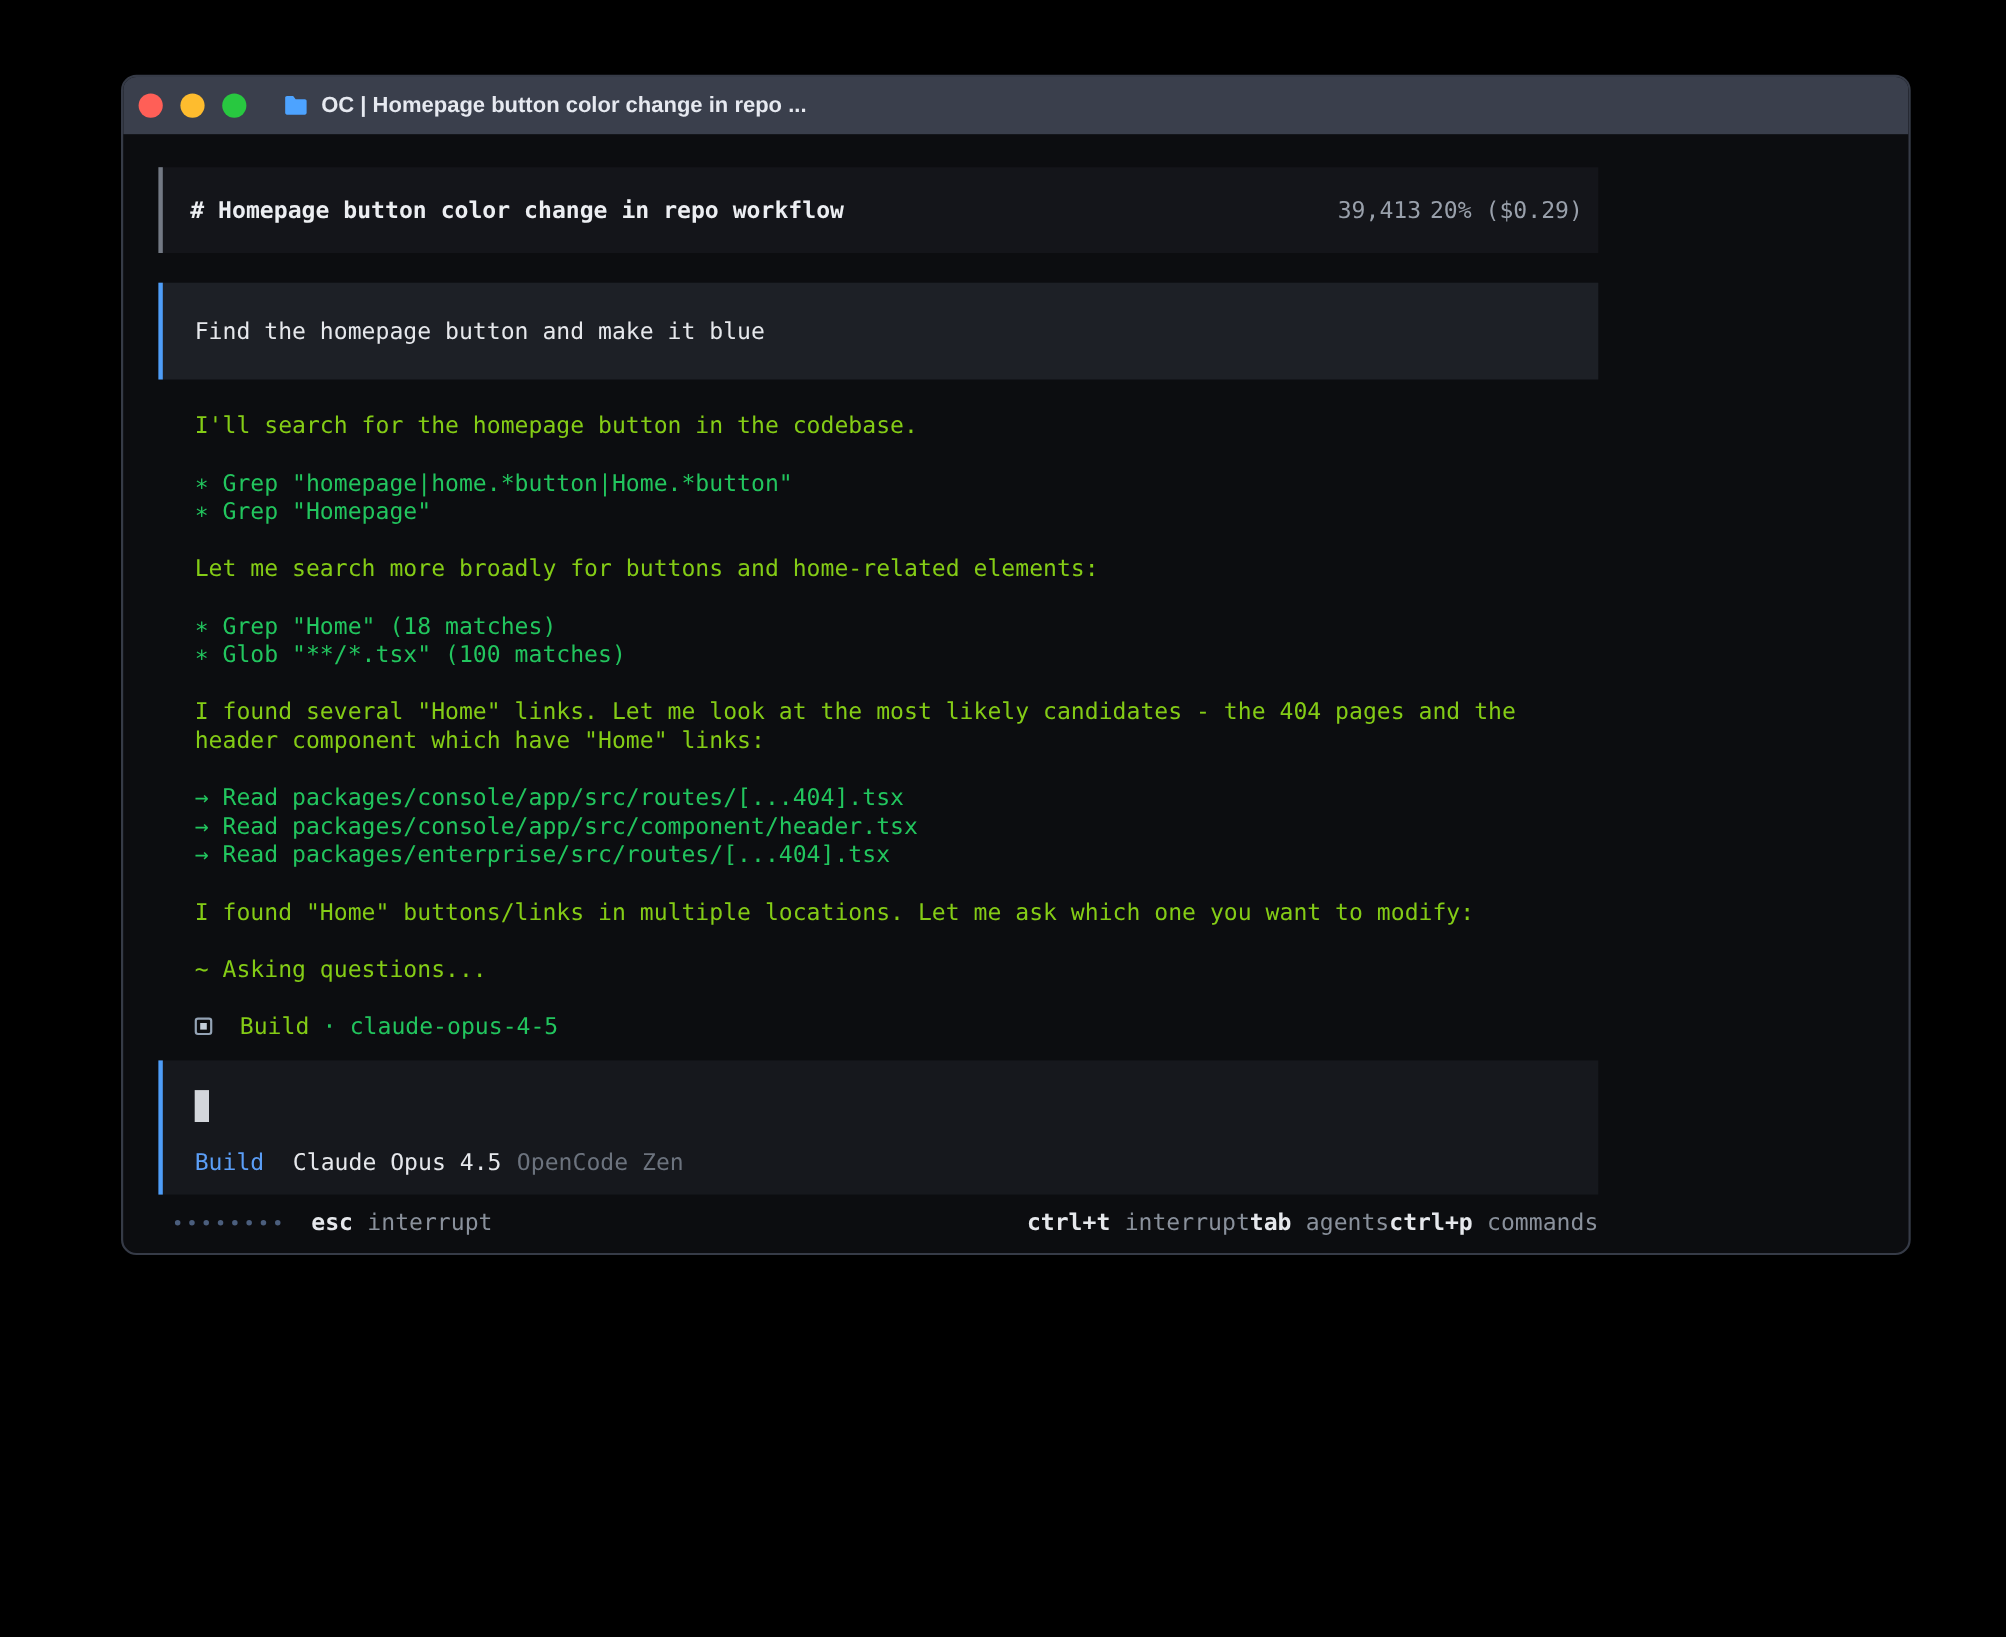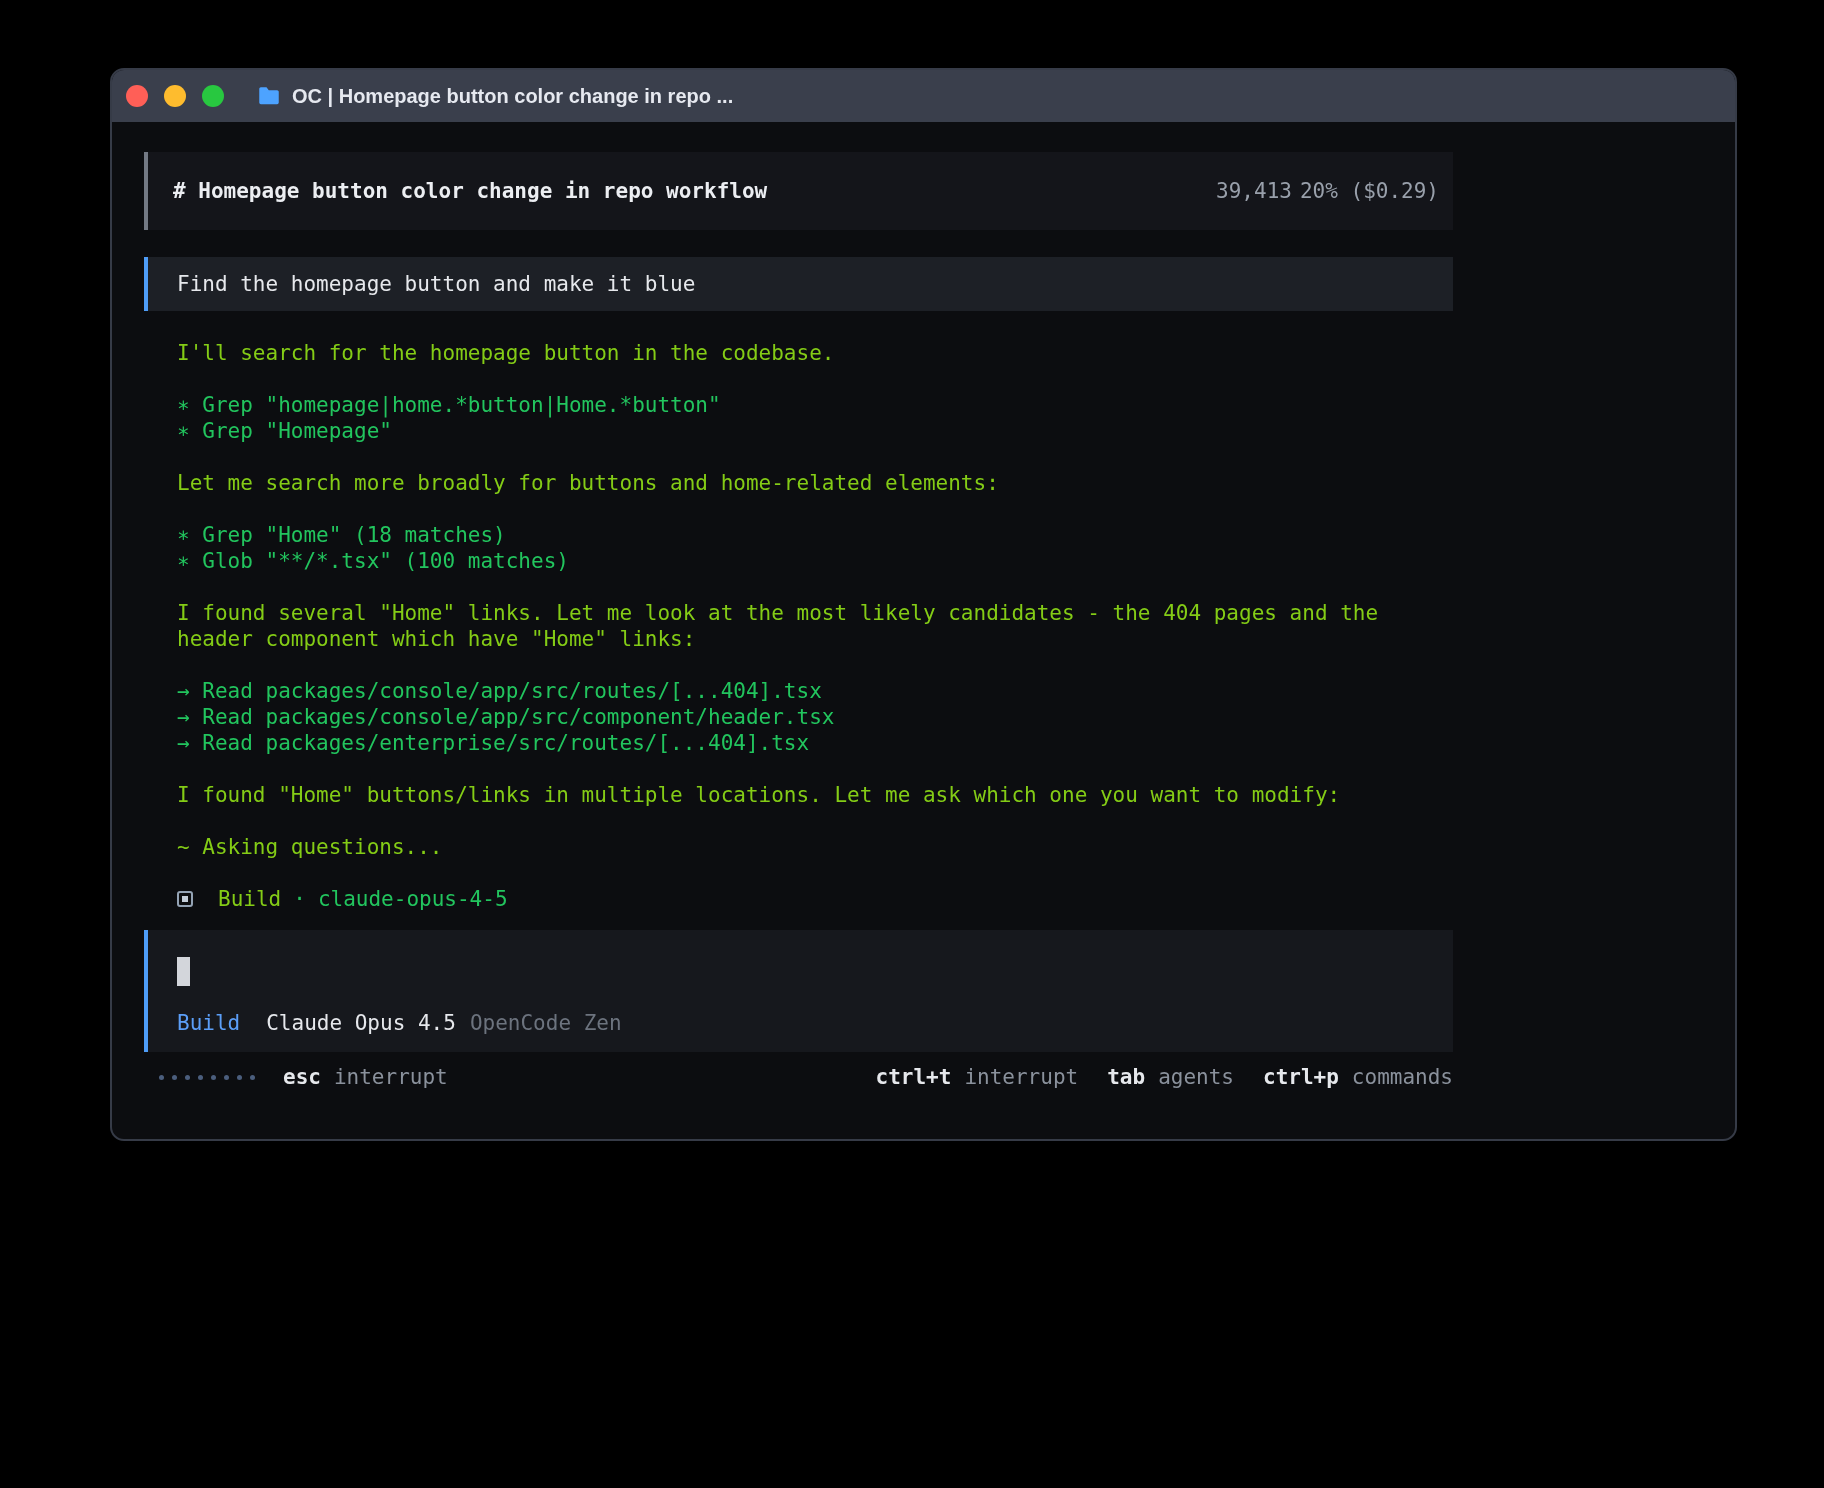--- a/index.html
+++ b/index.html
@@ -57,21 +57,21 @@
   .h-title {
     color: #eceef2;
     font-weight: bold;
     font-size: 21px;
     white-space: nowrap;
   }
   .h-stats { display: flex; gap: 8px; font-size: 21px; color: #99a0ab; white-space: nowrap; }
 
   .user-block {
     margin-top: 27px;
-    height: 54px;
+    height: 88px;
     background: #1d2026;
     border-left-color: #4e9df8;
     display: flex;
     align-items: center;
     padding: 0 29px;
     font-size: 21px;
     color: #e6e8ec;
   }
 
   
@@ -128,21 +128,21 @@
     justify-content: space-between;
     padding-left: 15px;
     font-size: 21px;
     line-height: 26px;
   }
   .footer .left { display: flex; align-items: center; }
   .spinner { display: inline-flex; align-items: center; gap: 8px; margin-right: 28px; }
   .spinner i { width: 5px; height: 5px; border-radius: 50%; background: #4b5e7d; display: inline-block; }
   .key { color: #e6e8ec; font-weight: bold; }
   .flabel { color: #8a919c; margin-left: 13px; }
-  .footer .right { display: flex; align-items: flex-end; gap: 29px; }
+  .footer .right { display: flex; align-items: flex-end; }
   .pair { display: flex; align-items: center; white-space: nowrap; }
 </style>
 </head>
 <body>
 
 <div class="window">
 
   <div class="titlebar">
     <div class="lights">
       <span class="light red"></span>

